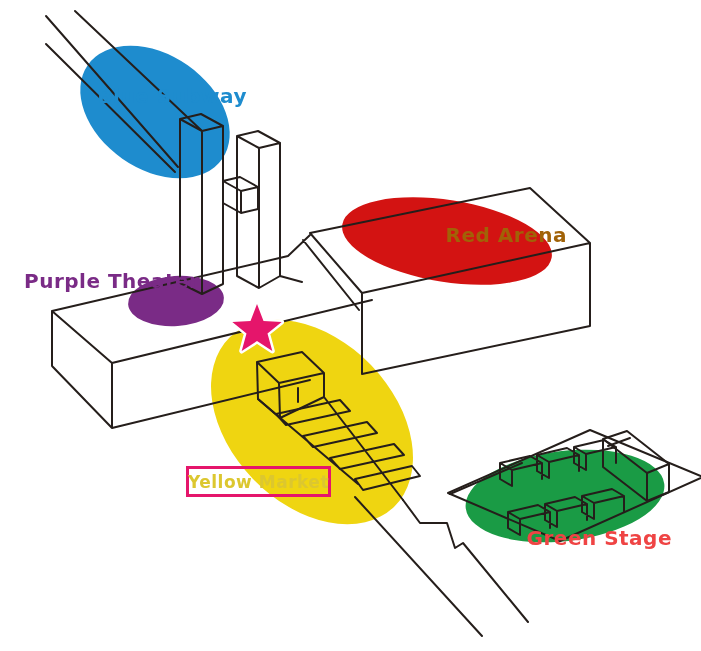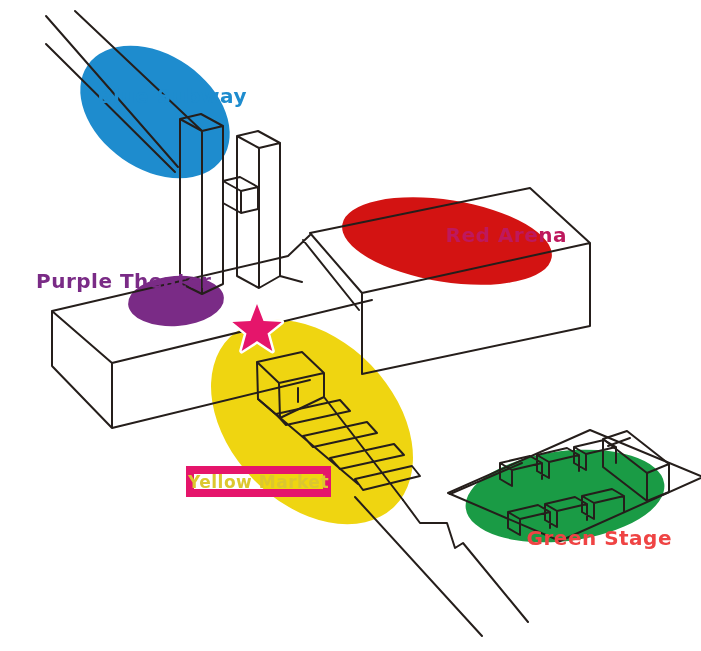--- a/index.html
+++ b/index.html
@@ -17,21 +17,21 @@
     font-size:20px;
     line-height:1;
     letter-spacing:.5px;
     white-space:nowrap;
     user-select:none;
   }
   .lbl-box{
     position:absolute;
     left:186px;top:466px;
     width:145px;height:31px;
-    border:8px solid #14532d;
+    border:3px solid #14532d;
     box-sizing:border-box;
     display:flex;align-items:center;justify-content:center;
     font-weight:700;font-size:17px;letter-spacing:.5px;
     white-space:nowrap;
   }
 </style>
 </head>
 <body>
 
 <div class="canvas">
@@ -99,23 +99,23 @@
                M603,439 L603,467 M647,473 L647,501 M669,464 L669,492
                M603,467 L647,501 L669,492 M608,446 L630,438"></path>
     </g>
 
     <path d="M257,304 L263.5,321.1 L281.7,322 L267.5,333.4 L272.3,351 L257,341
              L241.7,351 L246.5,333.4 L232.3,322 L250.5,321.1 Z" stroke-width="5" stroke-linejoin="round" paint-order="stroke" fill="#E5156B" stroke="#FFFFFF"></path>
   </svg>
 
   <div class="lbl" style="right: 454px; top: 86px; color: rgb(30, 140, 206);">Blue Subway</div>
 
-  <div class="lbl" style="right: 134px; top: 225px; color: #be185d;">Red Arena</div>
+  <div class="lbl" style="right: 134px; top: 225px; color: #a16207;">Red Arena</div>
 
-  <div class="lbl" style="left: 24px; top: 271px; color: rgb(122, 43, 134); margin-left: 12px;">Purple Theater</div>
+  <div class="lbl" style="left: 24px; top: 271px; color: rgb(122, 43, 134);">Purple Theater</div>
 
   <div class="lbl" style="right: 29px; top: 528px; color: #ef4444;">Green Stage</div>
 
   <div class="lbl-box" style="border-color: rgb(229, 21, 107);">
     <span style="color: rgb(220, 199, 47);">Yellow Market</span>
   </div>
 
 </div>
 
 </body></html>

